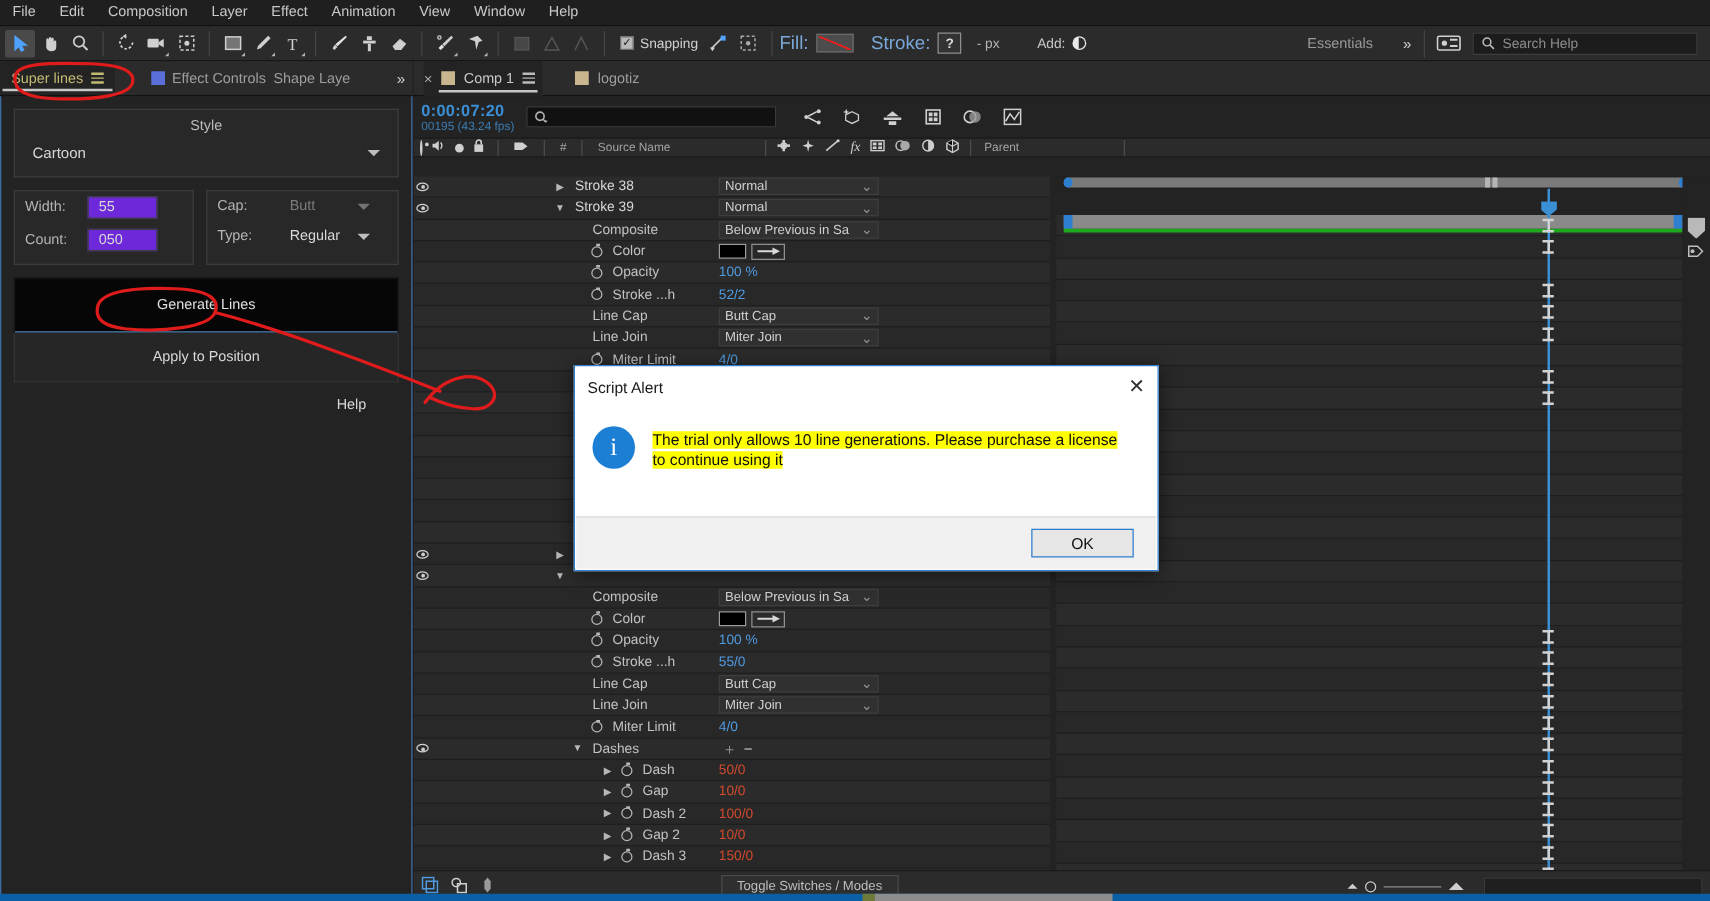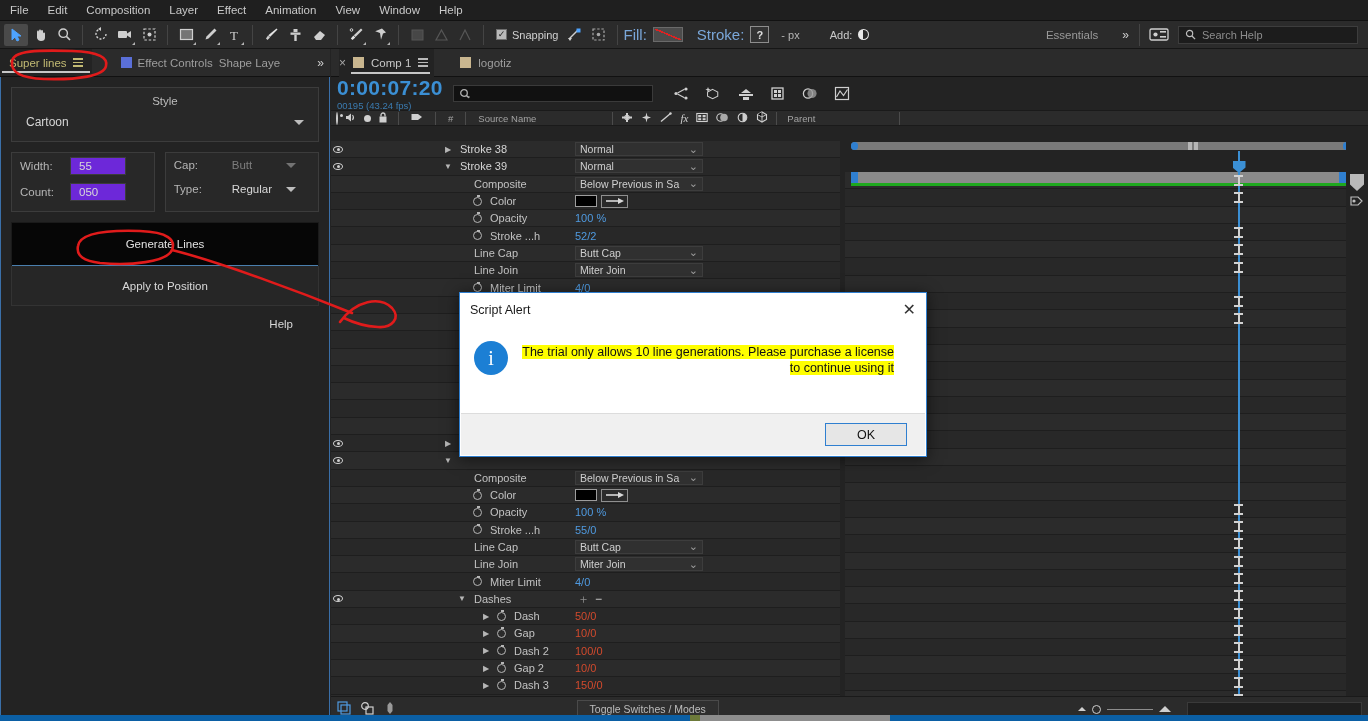--- a/index.html
+++ b/index.html
@@ -103,21 +103,21 @@
   .tl-tab{ display:flex; align-items:center; gap:7px; font-size:11.5px; padding:0 6px 0 0;
            position:relative; height:28px; line-height:28px; cursor:pointer;}
   .tl-tab.active{ background:#232323; }
   .tl-tab.active:after{content:"";position:absolute;left:12px;right:4px;bottom:3px;height:2px;background:#c6c6c6;}
   .closex{ color:#a7a7a7; font-size:12px; }
   .tl-sw{ width:11px;height:11px;background:#c9b68f; }
   .hamb2 i{display:block;height:1.5px;width:10px;background:#b9b9b9;margin:2px 0;}
   .tl-head{ height:34px; display:flex; align-items:center; background:#232323;
             border-bottom:1px solid #1a1a1a;}
   .timecode{ padding-left:6px; }
-  .tcmain{ color:#3b8fd4; font-size:21px; font-weight:bold; letter-spacing:.3px;
+  .tcmain{ color:#3b8fd4; font-size:13px; font-weight:bold; letter-spacing:.3px;
            font-family:"Liberation Sans", sans-serif; }
   .tcsub{ color:#3b7bb0; font-size:9.5px; }
   .searchbox{ margin-left:10px; width:200px;height:17px;background:#111;border:1px solid #3a3a3a;
               display:flex;align-items:center;padding:0 5px;}
   .hdicons{ display:flex; align-items:center; gap:14px; margin-left:20px; }
   .hdicon{ width:18px;height:18px; display:flex;align-items:center;justify-content:center;}
 
   .colhead{ height:15px; background:#2b2b2b; display:flex; align-items:center;
             border-bottom:1px solid #1a1a1a; font-size:9.5px; color:#a3a3a3;}
   .colhead .seg{ display:flex; align-items:center; height:15px; }
@@ -178,21 +178,21 @@
                  padding:2px 12px; color:#bdbdbd; font-size:10.5px; background:#2f2f2f;}
   .zoomwrap{ display:flex; align-items:center; gap:6px; margin-left:auto;}
   .zoomline{ width:46px;height:1px;background:#8d8d8d;}
   .zcircle{ width:9px;height:9px;border:1.5px solid #cfcfcf;border-radius:50%;}
   .tri{ width:0;height:0;border-left:6px solid transparent;border-right:6px solid transparent;
         border-bottom:6px solid #cfcfcf;}
   .tri.small{ border-left-width:4px;border-right-width:4px;border-bottom-width:4px;}
   .footfield{ width:175px;height:15px;background:#1f1f1f;border:1px solid #3a3a3a;margin-left:10px;}
 
   
-  .overlay{ position:absolute; inset:0;text-align:right; }
+  .overlay{ position:absolute; inset:0; }
   .modal{ position:absolute; left:459px; top:292px; width:468px; height:165px;
           background:#fff; border:1px solid #2f7fd0; box-shadow:0 2px 14px rgba(0,0,0,.55);
           font-family:"Liberation Sans", sans-serif;}
   .modal-title{ height:34px; display:flex; align-items:center; padding:0 10px;
                 color:#1a1a1a; font-size:12.5px; }
   .modal-x{ margin-left:auto; font-size:16px; color:#333; cursor:pointer; line-height:1;}
   .modal-body{ height:87px; display:flex; align-items:flex-start; padding:14px 18px 0 14px; gap:14px;}
   .info-ico{ width:34px;height:34px;border-radius:50%;background:#1c7fd4;color:#fff;
              display:flex;align-items:center;justify-content:center;font-size:20px;
              font-family:"Liberation Serif", serif; flex:0 0 34px;}

